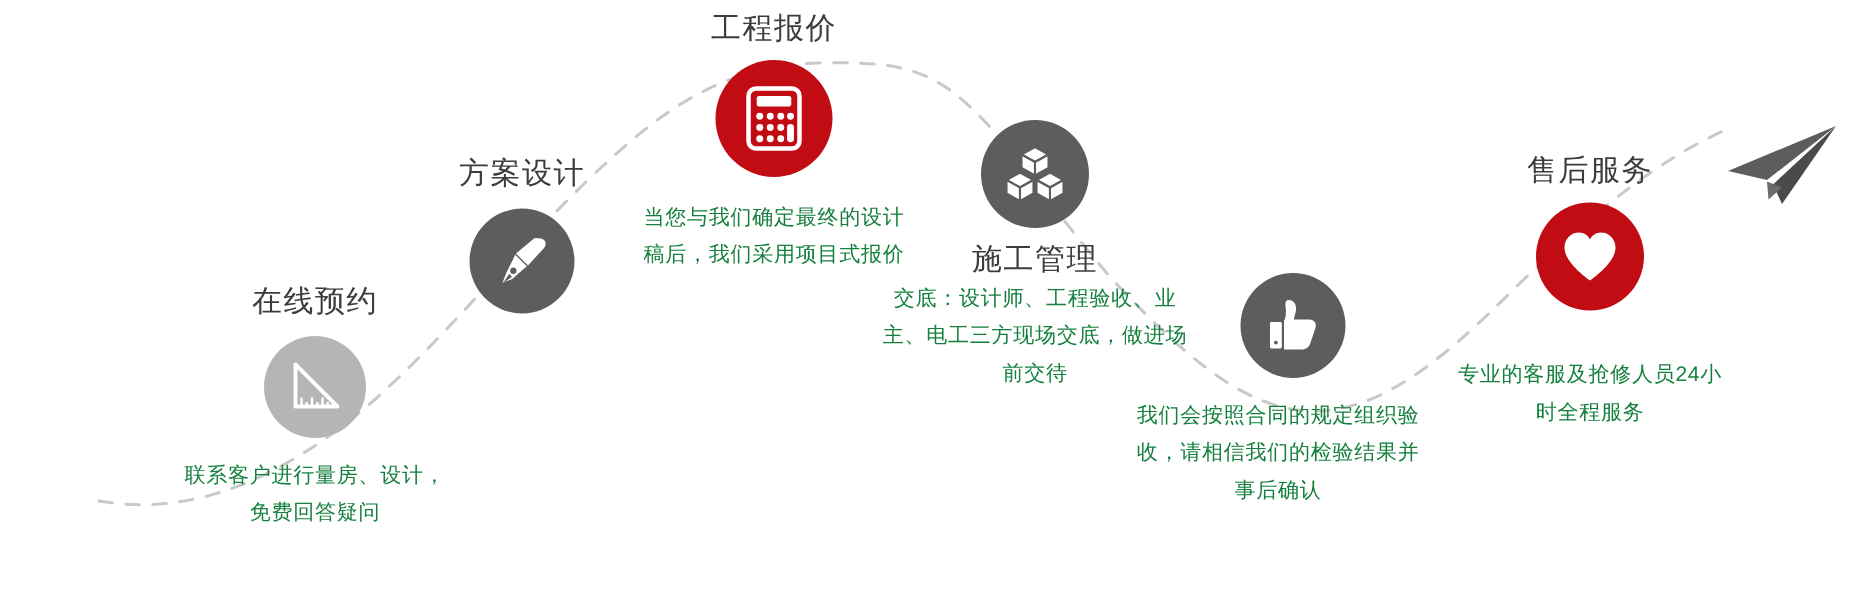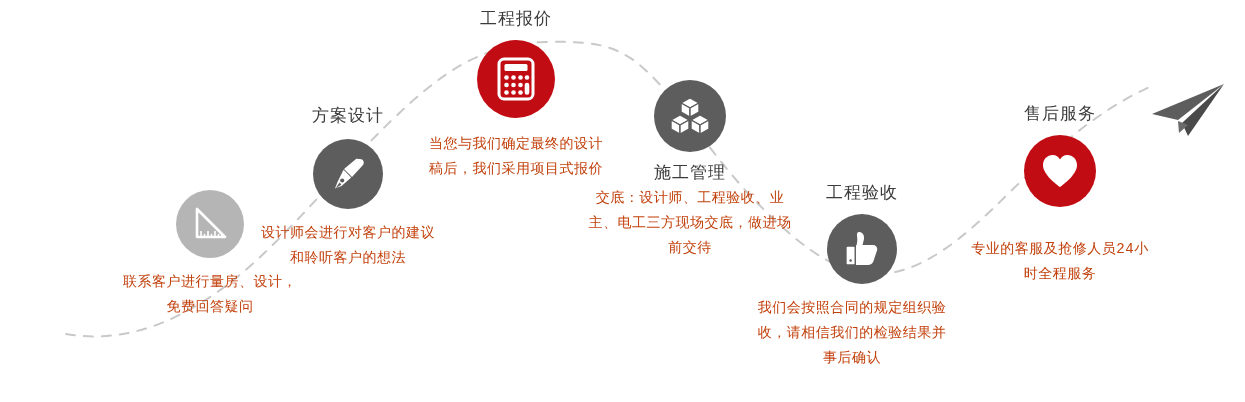--- a/index.html
+++ b/index.html
@@ -7,33 +7,33 @@
     width:1245px;height:402px;
     background:#ffffff;
     font-family:"Liberation Sans","DejaVu Sans",sans-serif;
     overflow:hidden;
     position:relative;
   }
   #stage{position:relative;width:1245px;height:402px;}
   #curve{position:absolute;left:0;top:0;width:1245px;height:402px;pointer-events:none;}
   .step{position:absolute;width:210px;text-align:center;}
   .step-title{
-    font-size:17px;color:#3c3c3c;letter-spacing:1px;line-height:22px;
+    font-size:20px;color:#3c3c3c;letter-spacing:1px;line-height:22px;
     white-space:nowrap;
   }
   .icon-wrap{display:flex;justify-content:center;}
   .circle{
     border-radius:50%;
     display:flex;align-items:center;justify-content:center;
   }
   .circle.gray-light{background:#b5b5b5;}
   .circle.gray-dark{background:#5d5d5d;}
   .circle.red{background:#c20c13;}
   .step-desc{
-    font-size:14px;color:#c2410c;line-height:25px;letter-spacing:.5px;font-family:Liberation Mono, monospace;
+    font-size:14px;color:#15803d;line-height:25px;letter-spacing:.5px;
   }
   .plane{position:absolute;}
   
   #step-1{left:105px;top:190px;}
   #step-1 .circle{width:68px;height:68px;}
   #step-1 .step-title{margin-bottom:12px;}
   #step-1 .step-desc{margin-top:12px;width:180px;margin-left:15px;text-align:center;}
 
   #step-2{left:243px;top:105px;}
   #step-2 .circle{width:70px;height:70px;}
@@ -79,20 +79,21 @@
 
   <div class="plane" style="left:1148px;top:80px;">
     <svg width="78" height="58" viewBox="0 0 78 58">
       <path d="M76 4 L4 34 L30 40 L76 4 Z" fill="#5d5d5d"></path>
       <path d="M76 4 L34 43 L40 56 L76 4 Z" fill="#4a4a4a"></path>
       <path d="M30 41 L40 45 L31 53 Z" fill="#6a6a6a"></path>
     </svg>
   </div>
 
   <div class="step" id="step-1">
+    <div class="step-title">在线预约</div>
     <div class="icon-wrap">
       <div class="circle gray-light">
         <svg width="40" height="40" viewBox="0 0 40 40">
           <path d="M7 5 L7 33 L35 33 Z" fill="none" stroke="#ffffff" stroke-width="2.6" stroke-linejoin="round"></path>
           <g stroke="#ffffff" stroke-width="1.6">
             <line x1="11" y1="33" x2="11" y2="27"></line>
             <line x1="14.5" y1="33" x2="14.5" y2="30"></line>
             <line x1="18" y1="33" x2="18" y2="27"></line>
             <line x1="21.5" y1="33" x2="21.5" y2="30"></line>
             <line x1="25" y1="33" x2="25" y2="27"></line>
@@ -110,21 +111,20 @@
     <div class="icon-wrap">
       <div class="circle gray-dark">
         <svg width="42" height="42" viewBox="0 0 42 42">
           <path d="M33 6 C36 6, 38 9, 36 12 L25 24 L17 16 L29 6 C30 5.2, 31.8 6, 33 6 Z" fill="#ffffff"></path>
           <path d="M16.5 16.8 L24.2 24.5 L14.5 33 L8 35.5 L10.5 29 Z" fill="#ffffff"></path>
           <path d="M12.5 29.5 L8.5 35.5 L14.4 31.6 Z" fill="#5d5d5d"></path>
           <circle cx="15.2" cy="27.5" r="2.1" fill="#5d5d5d"></circle>
         </svg>
       </div>
     </div>
-    <div class="step-desc">设计师会进行对客户的建议和聆听客户的想法</div>
   </div>
 
   <div class="step" id="step-3">
     <div class="step-title">工程报价</div>
     <div class="icon-wrap">
       <div class="circle red">
         <svg width="44" height="46" viewBox="0 0 44 46">
           <rect x="5" y="3" width="34" height="40" rx="5" ry="5" fill="none" stroke="#ffffff" stroke-width="3"></rect>
           <rect x="10.5" y="8" width="23" height="7" rx="1.5" fill="#ffffff"></rect>
           <g fill="#ffffff">
@@ -162,21 +162,20 @@
             <path d="M41 25 L41 34 L32 39 L32 30 Z"></path>
           </g>
         </svg>
       </div>
     </div>
     <div class="step-title">施工管理</div>
     <div class="step-desc">交底：设计师、工程验收、业主、电工三方现场交底，做进场前交待</div>
   </div>
 
   <div class="step" id="step-5">
-    <div class="step-title">工程验收</div>
     <div class="icon-wrap">
       <div class="circle gray-dark">
         <svg width="42" height="42" viewBox="0 0 42 42">
           <path d="M18 4 C21.5 4, 23.5 7, 23 11 L21.5 17 L32 17 C35 17, 37 19.5, 36 22.5 L32.5 33 C31.7 35.5, 29.5 37, 27 37 L15 37 L15 18 C16.5 15.5, 16.5 11, 16 8 C15.8 5.5, 16.3 4, 18 4 Z" fill="#ffffff"></path>
           <rect x="5" y="18" width="9.2" height="19" rx="1.6" fill="#ffffff" stroke="#5d5d5d" stroke-width="1.3"></rect>
           <circle cx="9.6" cy="32.4" r="1.25" fill="#5d5d5d"></circle>
         </svg>
       </div>
     </div>
     <div class="step-desc">我们会按照合同的规定组织验收，请相信我们的检验结果并事后确认</div>

